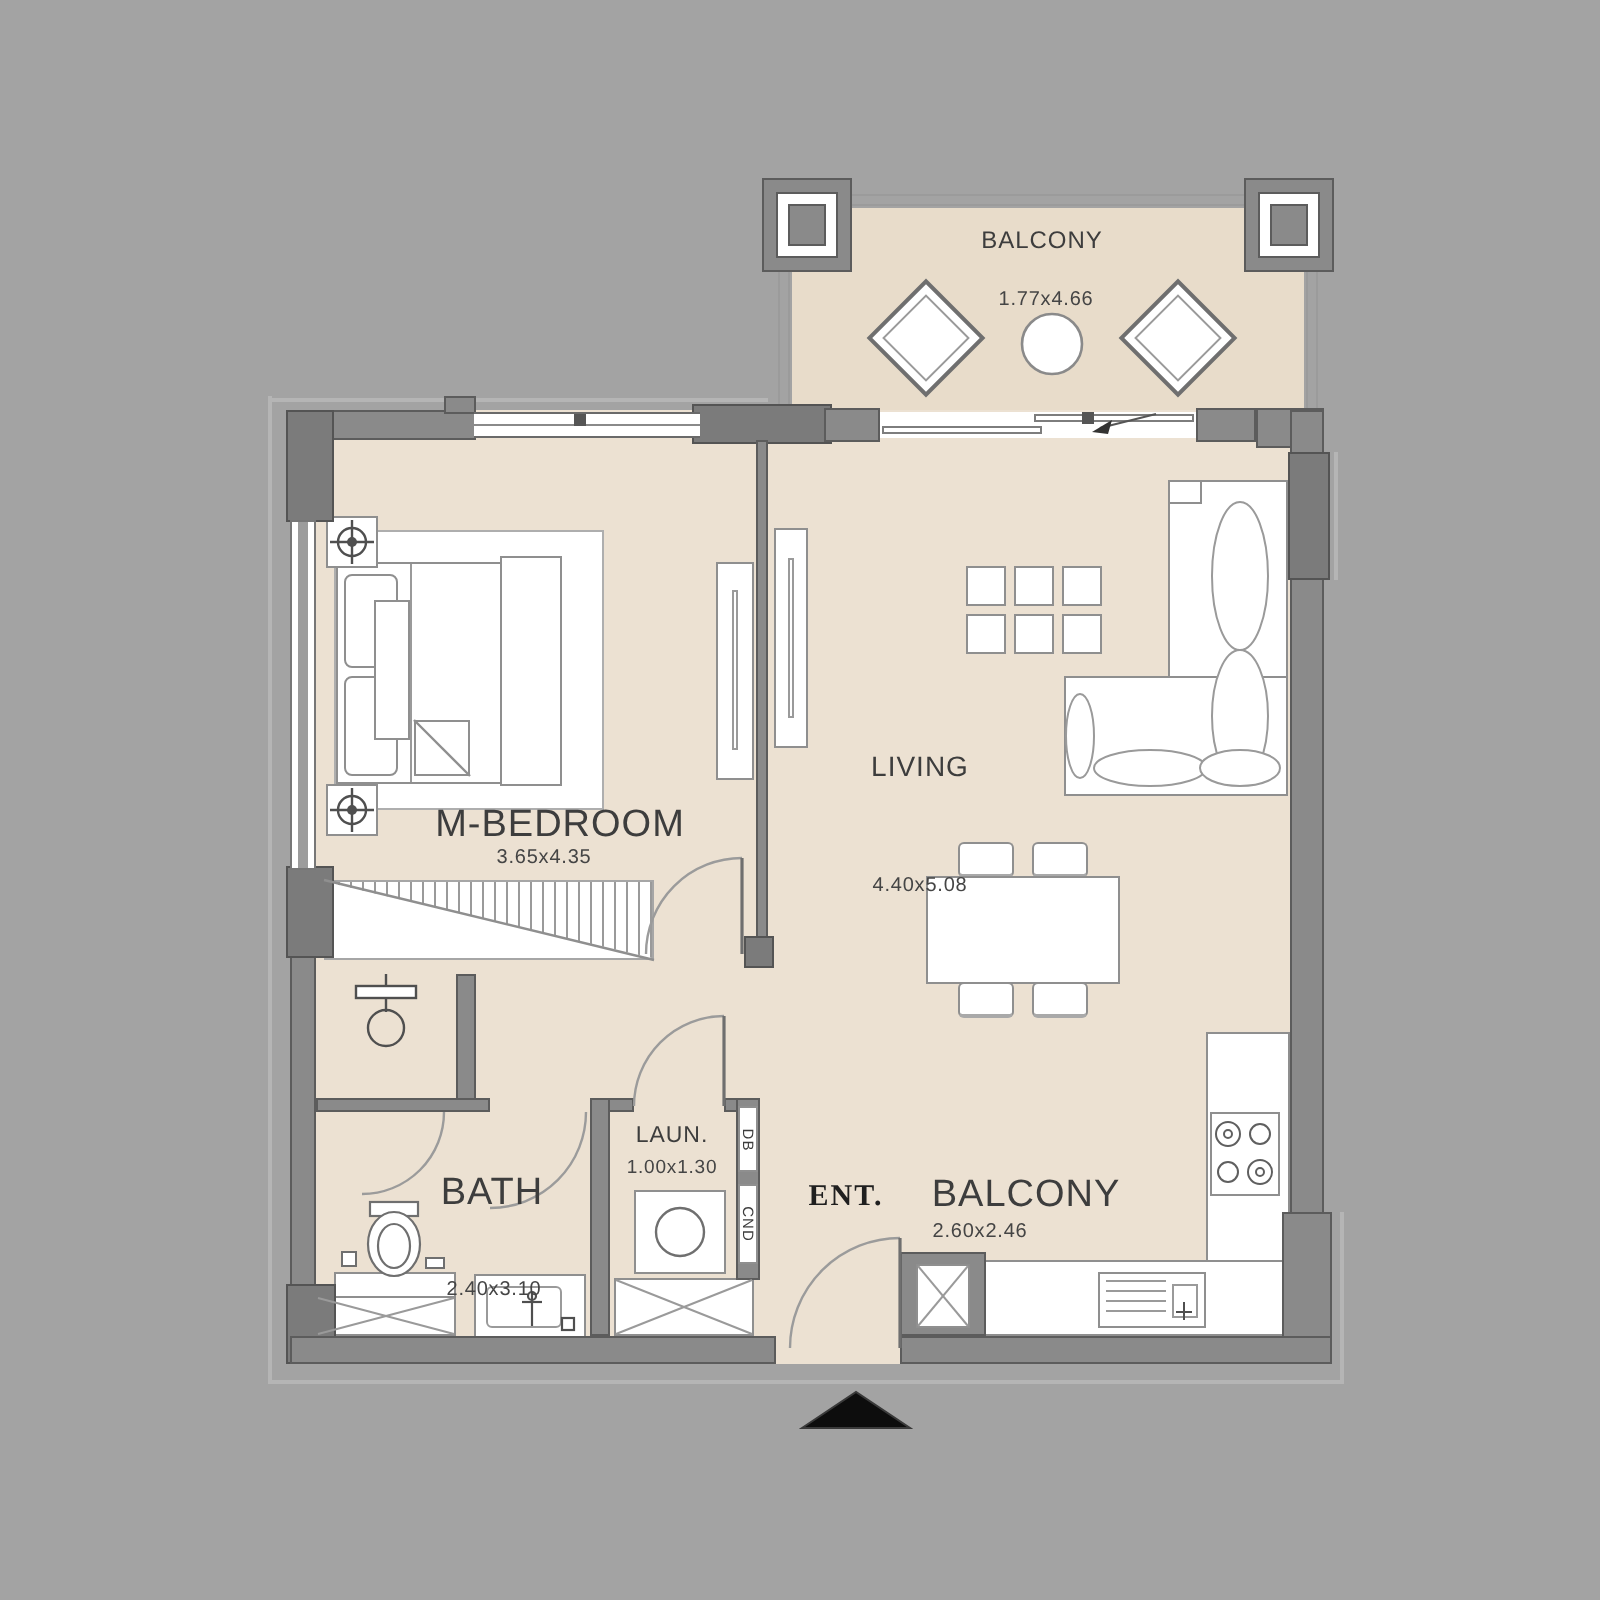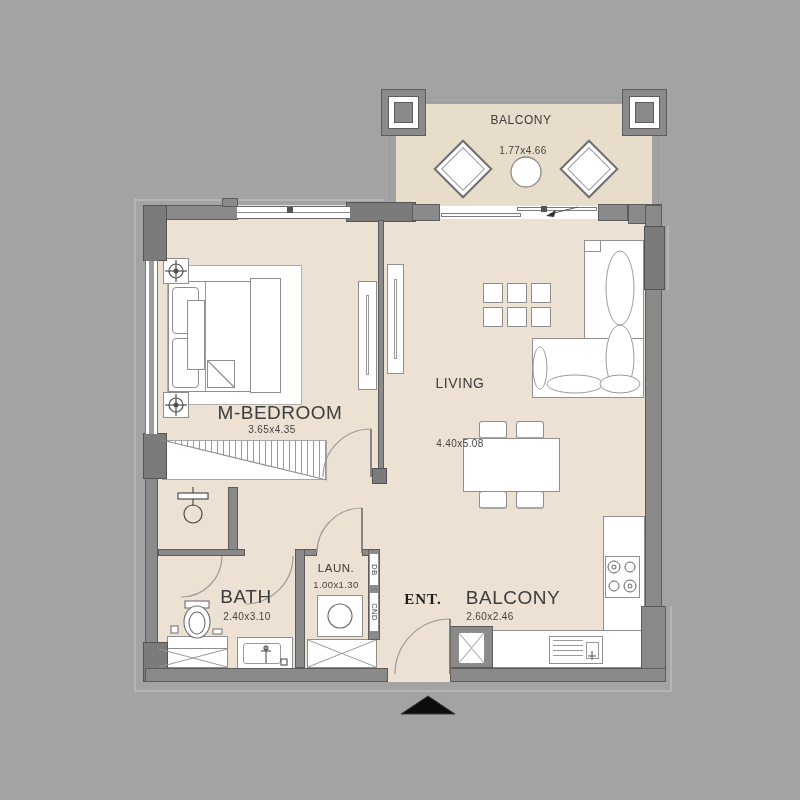--- a/index.html
+++ b/index.html
@@ -264,21 +264,21 @@
   <div class="lbl room-name" style="left:521px;top:120px;font-size:12px;">BALCONY</div>
   <div class="lbl room-dims" style="left:523px;top:150px;">1.77x4.66</div>
 
   <div class="lbl room-name" style="left:460px;top:383px;font-size:14px;">LIVING</div>
   <div class="lbl room-dims" style="left:460px;top:399px;margin-top:44px;">4.40x5.08</div>
 
   <div class="lbl room-name" style="left:280px;top:413px;">M-BEDROOM</div>
   <div class="lbl room-dims" style="left:272px;top:429px;">3.65x4.35</div>
 
   <div class="lbl room-name" style="left:246px;top:597px;">BATH</div>
-  <div class="lbl room-dims" style="left:247px;top:616px;">2.40x3.10</div>
+  <div class="lbl room-dims" style="left:247px;top:645px;">2.40x3.10</div>
 
   <div class="lbl room-name" style="left:336px;top:568px;font-size:11.5px;">LAUN.</div>
   <div class="lbl room-dims" style="left:336px;top:584px;font-size:9.5px;">1.00x1.30</div>
 
   <div class="lbl ent" style="left:423px;top:599px;">ENT.</div>
 
   <div class="lbl room-name" style="left:513px;top:598px;">BALCONY</div>
   <div class="lbl room-dims" style="left:490px;top:616px;">2.60x2.46</div>
 
   <div class="vlabel" style="left:374px;top:570px;">DB</div>

